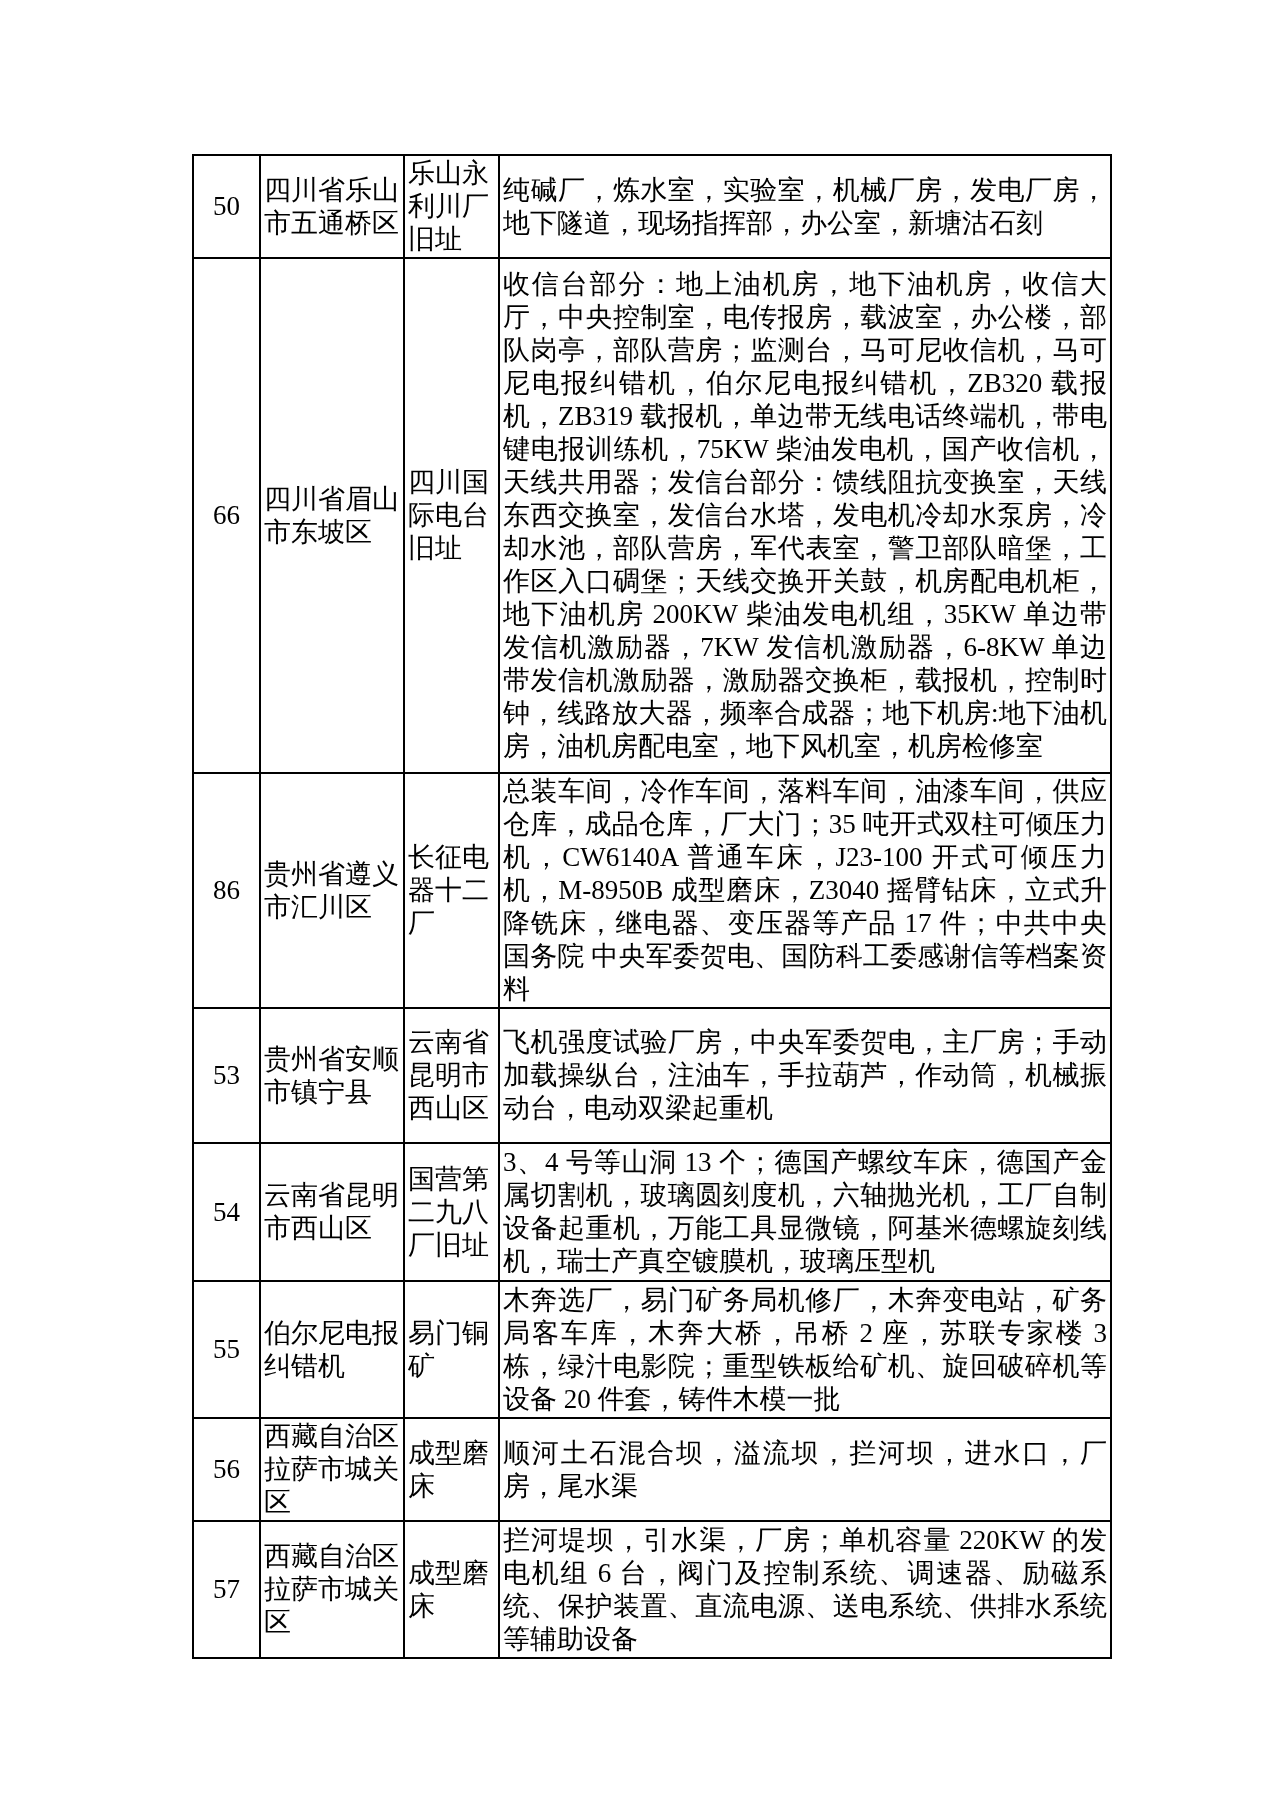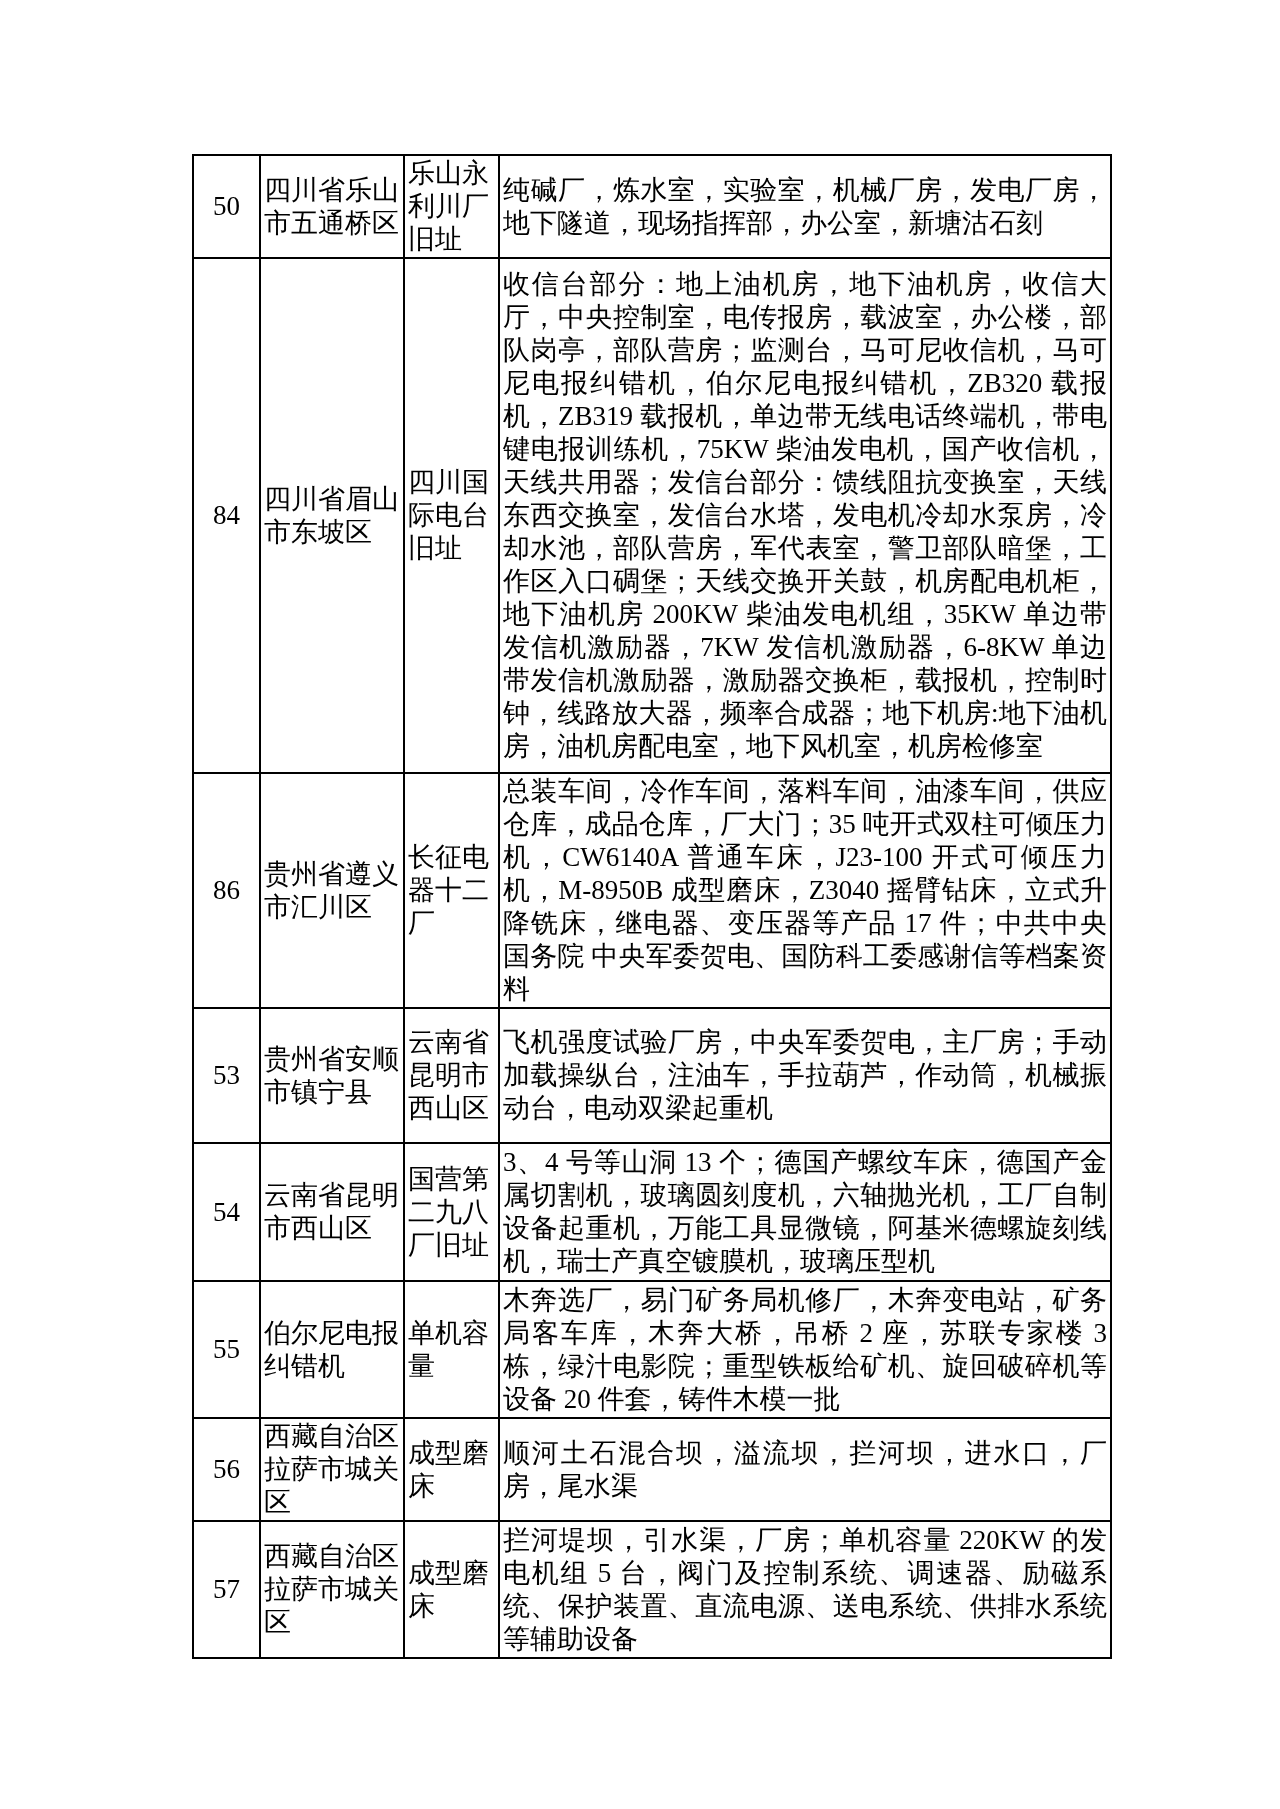--- a/index.html
+++ b/index.html
@@ -73,21 +73,21 @@
       <col class="w-desc">
     </colgroup>
     <tbody>
       <tr class="h50">
         <td class="c-num">50</td>
         <td class="c-loc">四川省乐山市五通桥区</td>
         <td class="c-name">乐山永利川厂旧址</td>
         <td class="c-desc">纯碱厂，炼水室，实验室，机械厂房，发电厂房，地下隧道，现场指挥部，办公室，新塘沽石刻</td>
       </tr>
       <tr class="h51">
-        <td class="c-num">84</td>
+        <td class="c-num">66</td>
         <td class="c-loc">四川省眉山市东坡区</td>
         <td class="c-name">四川国际电台旧址</td>
         <td class="c-desc">收信台部分：地上油机房，地下油机房，收信大厅，中央控制室，电传报房，载波室，办公楼，部队岗亭，部队营房；监测台，马可尼收信机，马可尼电报纠错机，伯尔尼电报纠错机，ZB320 载报机，ZB319 载报机，单边带无线电话终端机，带电键电报训练机，75KW 柴油发电机，国产收信机，天线共用器；发信台部分：馈线阻抗变换室，天线东西交换室，发信台水塔，发电机冷却水泵房，冷却水池，部队营房，军代表室，警卫部队暗堡，工作区入口碉堡；天线交换开关鼓，机房配电机柜，地下油机房 200KW 柴油发电机组，35KW 单边带发信机激励器，7KW 发信机激励器，6-8KW 单边带发信机激励器，激励器交换柜，载报机，控制时钟，线路放大器，频率合成器；地下机房:地下油机房，油机房配电室，地下风机室，机房检修室</td>
       </tr>
       <tr class="h52">
         <td class="c-num">86</td>
         <td class="c-loc">贵州省遵义市汇川区</td>
         <td class="c-name">长征电器十二厂</td>
         <td class="c-desc">总装车间，冷作车间，落料车间，油漆车间，供应仓库，成品仓库，厂大门；35 吨开式双柱可倾压力机，CW6140A 普通车床，J23-100 开式可倾压力机，M-8950B 成型磨床，Z3040 摇臂钻床，立式升降铣床，继电器、变压器等产品 17 件；中共中央 国务院 中央军委贺电、国防科工委感谢信等档案资料</td>
       </tr>
@@ -99,30 +99,30 @@
       </tr>
       <tr class="h54">
         <td class="c-num">54</td>
         <td class="c-loc">云南省昆明市西山区</td>
         <td class="c-name">国营第二九八厂旧址</td>
         <td class="c-desc">3、4 号等山洞 13 个；德国产螺纹车床，德国产金属切割机，玻璃圆刻度机，六轴抛光机，工厂自制设备起重机，万能工具显微镜，阿基米德螺旋刻线机，瑞士产真空镀膜机，玻璃压型机</td>
       </tr>
       <tr class="h55">
         <td class="c-num">55</td>
         <td class="c-loc">伯尔尼电报纠错机</td>
-        <td class="c-name">单机容量</td>
+        <td class="c-name">易门铜矿</td>
         <td class="c-desc">木奔选厂，易门矿务局机修厂，木奔变电站，矿务局客车库，木奔大桥，吊桥 2 座，苏联专家楼 3 栋，绿汁电影院；重型铁板给矿机、旋回破碎机等设备 20 件套，铸件木模一批</td>
       </tr>
       <tr class="h56">
         <td class="c-num">56</td>
         <td class="c-loc">西藏自治区拉萨市城关区</td>
         <td class="c-name">成型磨床</td>
         <td class="c-desc">顺河土石混合坝，溢流坝，拦河坝，进水口，厂房，尾水渠</td>
       </tr>
       <tr class="h57">
         <td class="c-num">57</td>
         <td class="c-loc">西藏自治区拉萨市城关区</td>
         <td class="c-name">成型磨床</td>
-        <td class="c-desc">拦河堤坝，引水渠，厂房；单机容量 220KW 的发电机组 5 台，阀门及控制系统、调速器、励磁系统、保护装置、直流电源、送电系统、供排水系统等辅助设备</td>
+        <td class="c-desc">拦河堤坝，引水渠，厂房；单机容量 220KW 的发电机组 6 台，阀门及控制系统、调速器、励磁系统、保护装置、直流电源、送电系统、供排水系统等辅助设备</td>
       </tr>
     </tbody>
   </table>
 </div>
 
 </body></html>

